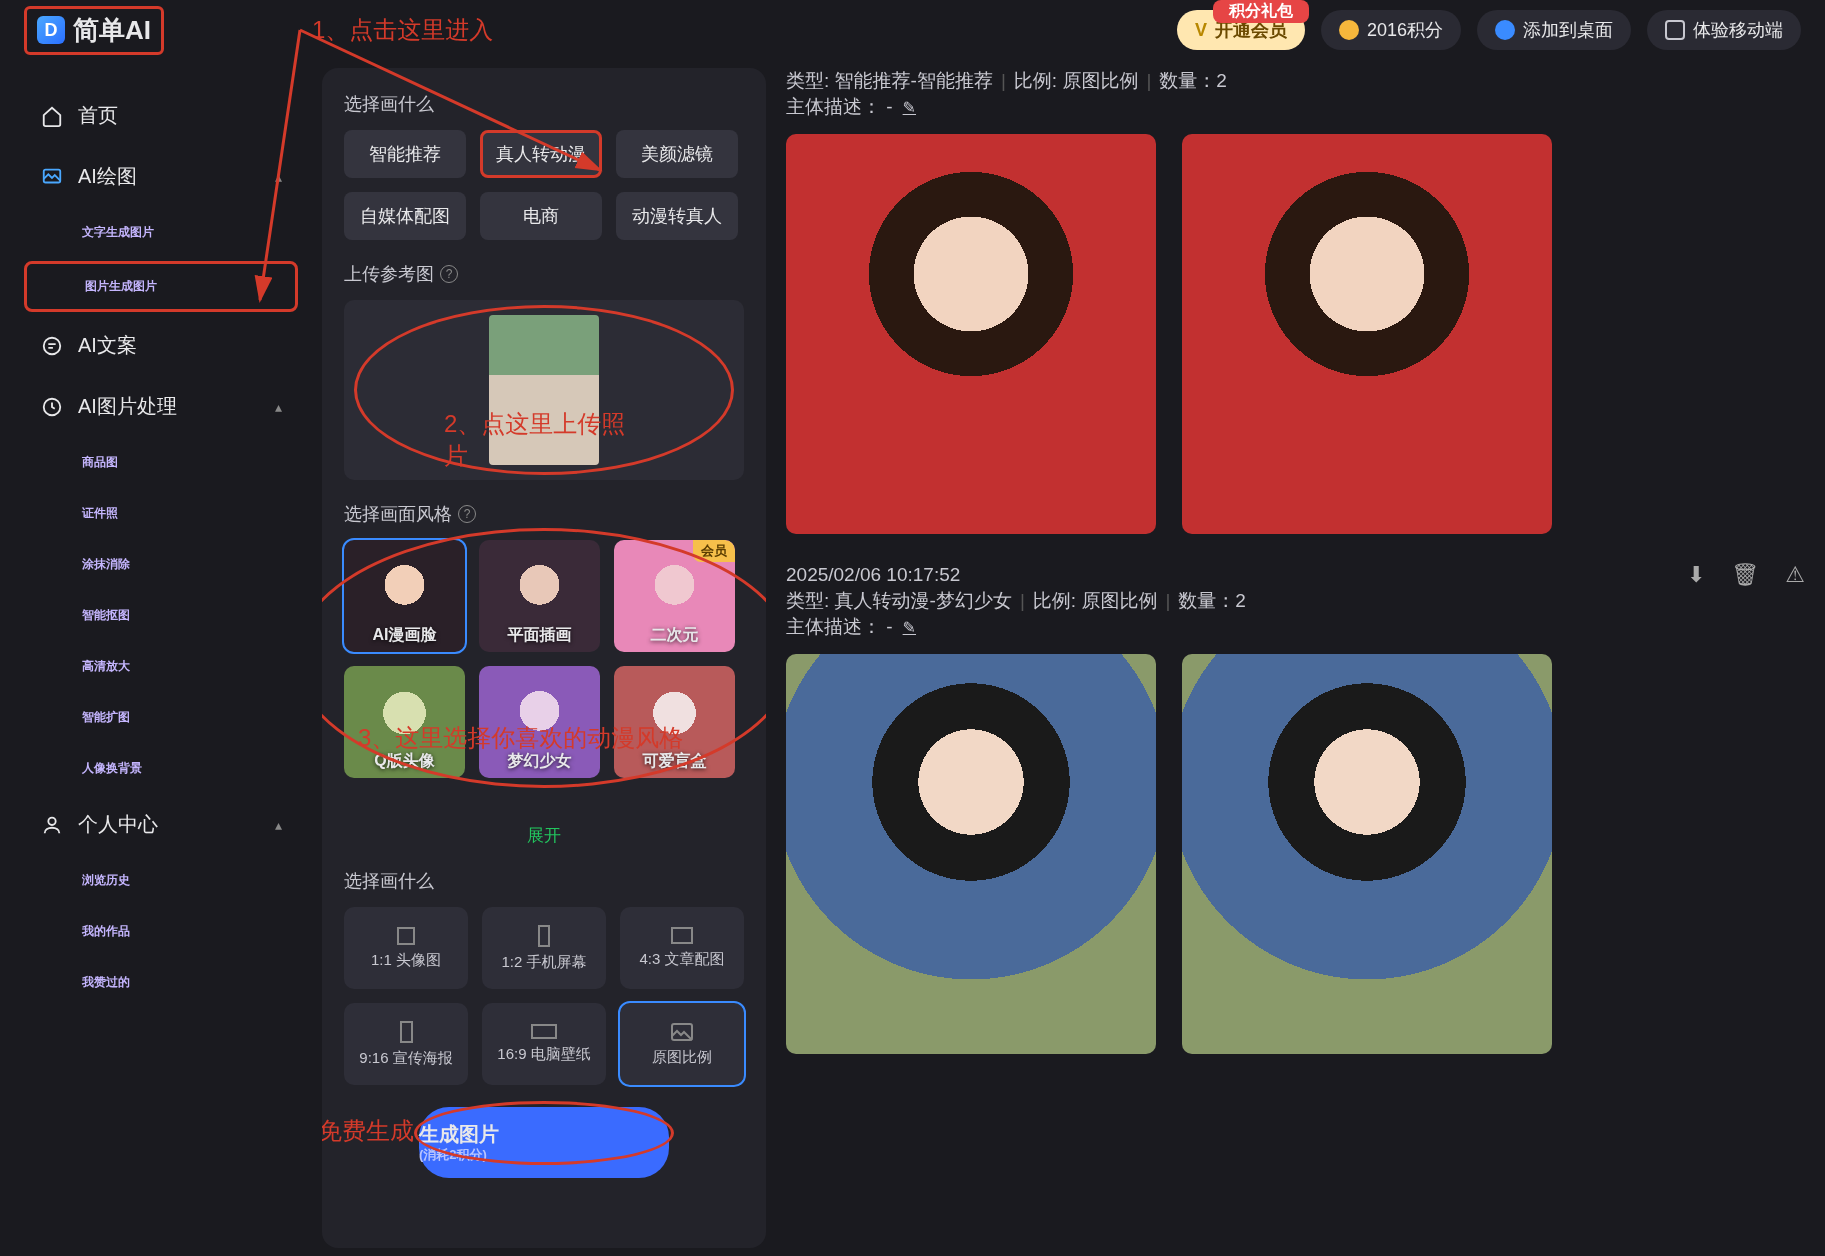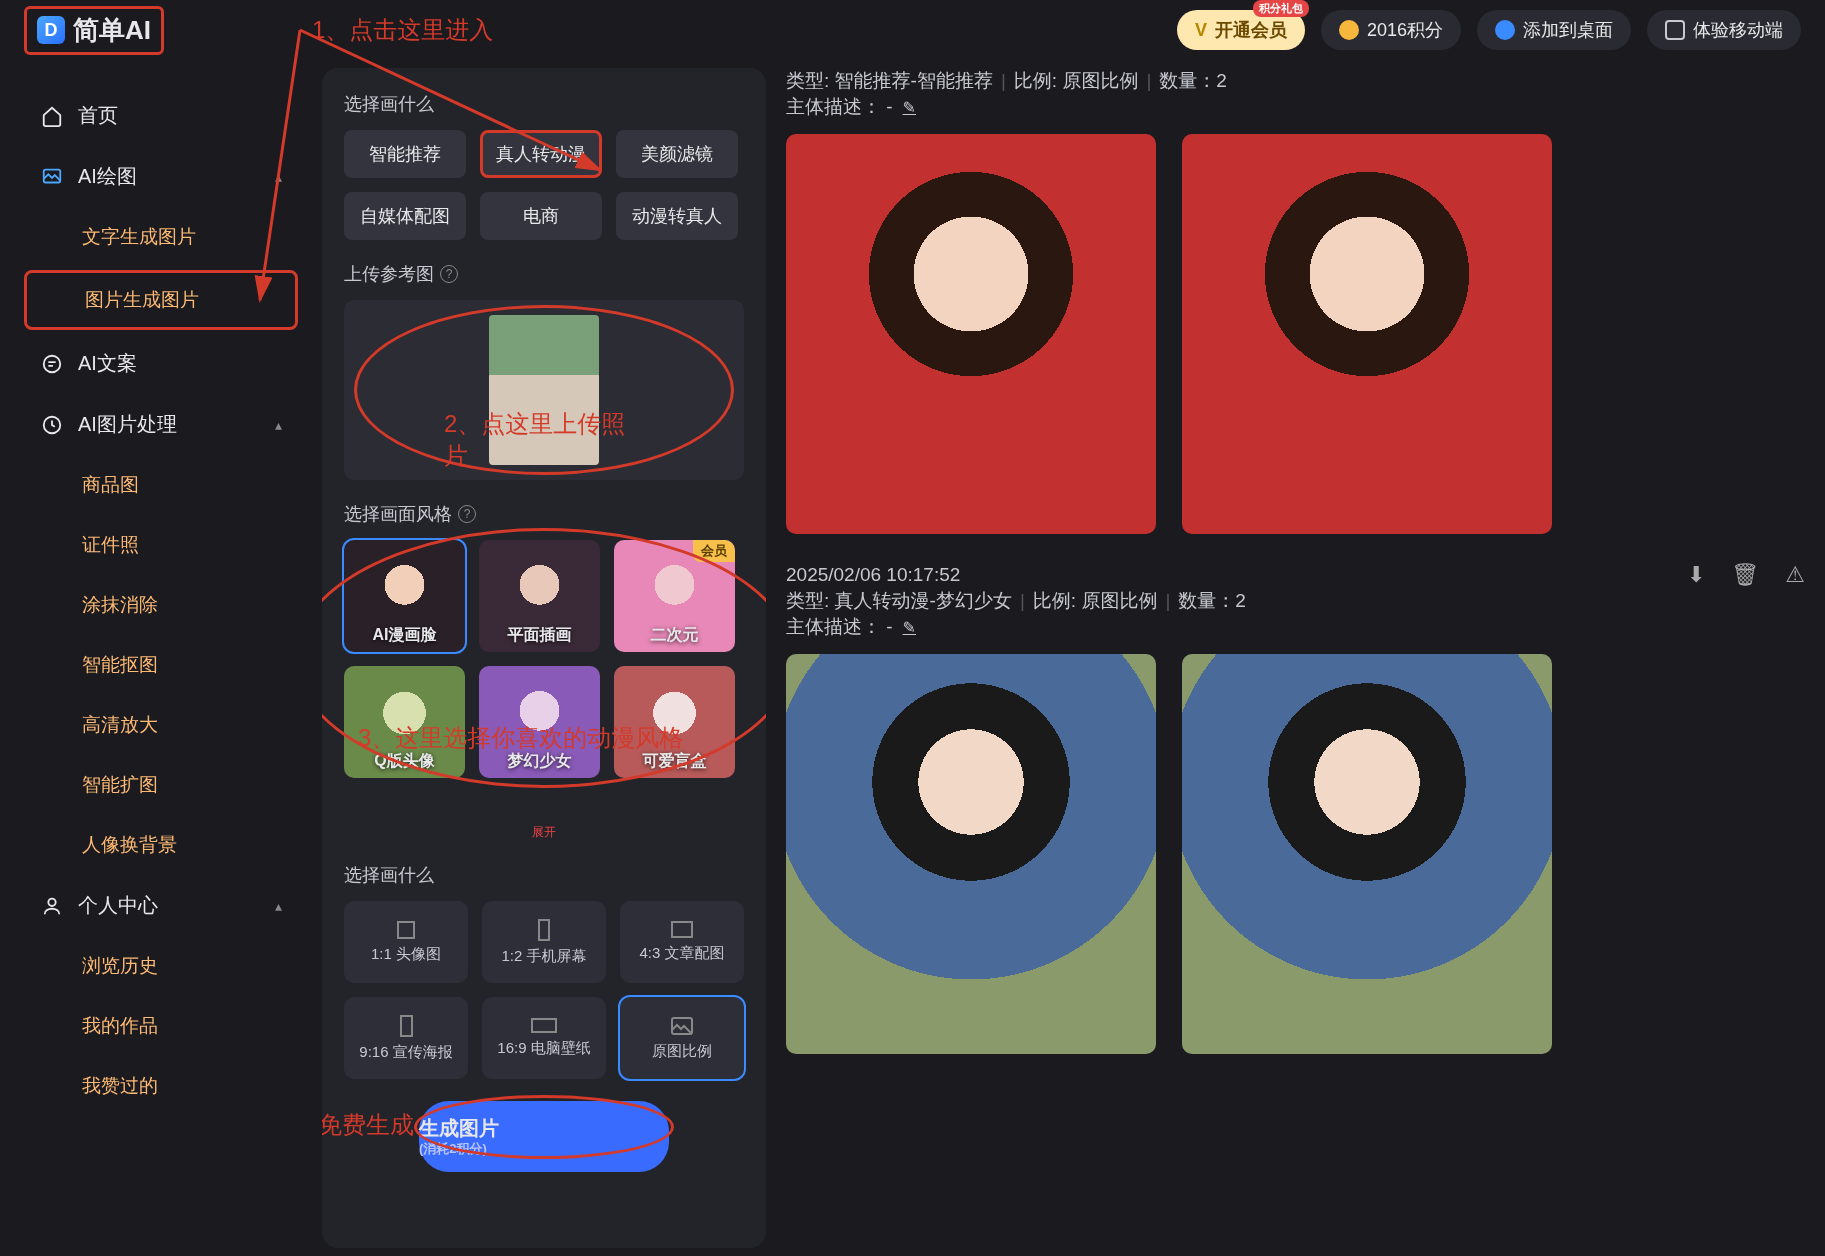--- a/index.html
+++ b/index.html
@@ -5,36 +5,36 @@
 * { margin:0; padding:0; box-sizing:border-box; font-family:-apple-system,"Microsoft YaHei",sans-serif; }
 body { background:#1a1a1f; color:#e8e8ea; width:1825px; height:1256px; overflow:hidden; font-size:18px; }
 .app { display:flex; flex-direction:column; height:100%; }
 
 
 .hdr { height:60px; display:flex; align-items:center; padding:0 24px; gap:16px; }
 .logo { display:flex; align-items:center; gap:8px; padding:4px 10px; border:3px solid #d43a2a; border-radius:6px; }
 .logo-ico { width:28px; height:28px; background:linear-gradient(135deg,#4aa8ff,#2b6fff); border-radius:6px; display:flex; align-items:center; justify-content:center; font-weight:800; color:#fff; }
 .logo-txt { font-size:26px; font-weight:700; }
 .hdr-spacer { flex:1; }
-.badge-tiny { position:absolute; top:-10px; right:-4px; background:#e64545; color:#fff; font-size:11px; padding:1px 6px; border-radius:8px; }
+.badge-tiny { position:absolute; top:-10px; right:-4px; background:#e64545; color:#fff; font-size:16px; padding:1px 16px; border-radius:8px; }
 .pill { position:relative; padding:8px 18px; border-radius:22px; display:flex; align-items:center; gap:8px; font-size:18px; cursor:pointer; }
 .pill.vip { background:#ffe7b0; color:#6b4a00; font-weight:600; }
 .pill.pts { background:#2a2a33; }
 .pill.plain { background:#2a2a33; }
 .coin { width:20px; height:20px; border-radius:50%; background:#f6b73c; display:inline-block; }
 .dlic { width:20px; height:20px; border-radius:50%; background:#3a8bff; display:inline-block; }
 .phic { width:20px; height:20px; border-radius:4px; border:2px solid #c8c8d0; display:inline-block; }
 
 
 .body { flex:1; display:flex; overflow:hidden; }
 
 
 .side { width:322px; padding:28px 24px; overflow-y:auto; }
 .side-item { display:flex; align-items:center; gap:14px; padding:14px 16px; border-radius:8px; cursor:pointer; font-size:20px; margin-bottom:6px; position:relative; }
-.side-item.sub { padding-left:58px; font-size:19px; color:#fdba74; }
+.side-item.sub { padding-left:58px; font-size:12px; color:#c4b5fd;font-weight:bold; }
 .side-item.active { border:3px solid #d43a2a; }
 .side-ico { width:24px; height:24px; display:inline-flex; align-items:center; justify-content:center; }
 .chev { margin-left:auto; font-size:14px; color:#888; }
 
 
 .cfg { width:444px; background:#23232a; border-radius:16px; margin:8px 0 8px 0; padding:24px 22px; overflow-y:auto; display:flex; flex-direction:column; gap:22px; }
 .cfg-label { font-size:18px; color:#c8c8d0; display:flex; align-items:center; gap:6px; }
 .qmark { width:18px; height:18px; border:1.5px solid #888; border-radius:50%; font-size:12px; display:inline-flex; align-items:center; justify-content:center; color:#888; }
 .btn-row { display:flex; flex-wrap:wrap; gap:14px; }
 .btn { padding:12px 0; width:122px; text-align:center; background:#34343e; border-radius:8px; font-size:18px; cursor:pointer; }
@@ -42,21 +42,21 @@
 .upload-box { border-radius:10px; display:flex; align-items:center; justify-content:center; height:180px; background:#2c2c35; position:relative; }
 .upload-thumb { width:110px; height:150px; background:linear-gradient(180deg,#7aa07a 40%,#d6c8b8 40%); border-radius:4px; }
 .ellipse1 { position:absolute; border:3px solid #d43a2a; border-radius:50%; width:380px; height:170px; pointer-events:none; }
 .style-grid { display:flex; flex-wrap:wrap; gap:14px; position:relative; }
 .style-card { width:121px; height:112px; border-radius:10px; position:relative; cursor:pointer; overflow:hidden; }
 .style-card.sel { outline:2.5px solid #3a8bff; }
 .style-img { width:100%; height:100%; }
 .style-name { position:absolute; bottom:6px; left:0; right:0; text-align:center; font-size:16px; font-weight:600; text-shadow:0 1px 4px rgba(0,0,0,.8); }
 .vip-tag { position:absolute; top:0; right:0; background:#f6c04b; color:#5a3d00; font-size:13px; padding:2px 8px; border-radius:0 10px 0 8px; font-weight:600; }
 .ellipse2 { position:absolute; border:3px solid #d43a2a; border-radius:50%; width:500px; height:260px; left:-50px; top:-12px; pointer-events:none; z-index:5; }
-.expand { text-align:center; color:#ef4444; font-size:12px; }
+.expand { text-align:center; color:#22c55e; font-size:17px; }
 .ratio-grid { display:flex; flex-wrap:wrap; gap:14px; }
 .ratio-card { width:124px; height:82px; background:#2e2e38; border-radius:10px; display:flex; flex-direction:column; align-items:center; justify-content:center; gap:6px; cursor:pointer; font-size:15px; color:#c8c8d0; }
 .ratio-card.sel { outline:2.5px solid #3a8bff; }
 .ratio-shape { border:2px solid #888; }
 .gen-wrap { position:relative; display:flex; flex-direction:column; align-items:center; gap:6px; }
 .gen-btn { width:250px; padding:14px 0; background:#3a6bff; border-radius:30px; text-align:left; font-size:20px; font-weight:600; cursor:pointer; }
 .gen-sub { font-size:13px; color:#b8c4ff; margin-top:-2px; }
 .ellipse3 { position:absolute; border:3px solid #d43a2a; border-radius:50%; width:260px; height:64px; top:-6px; pointer-events:none; }
 
 

